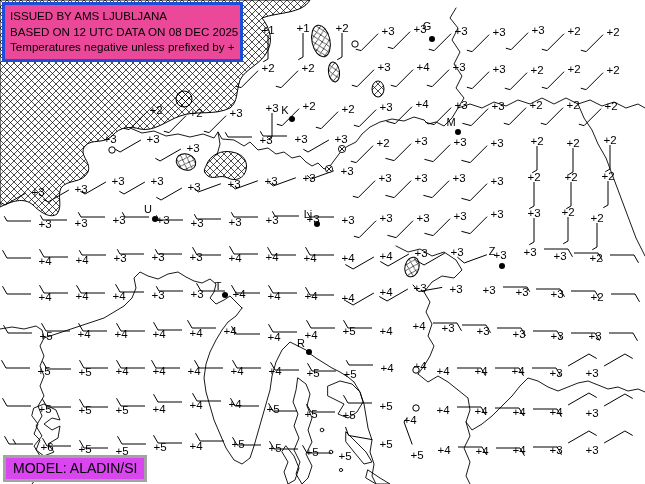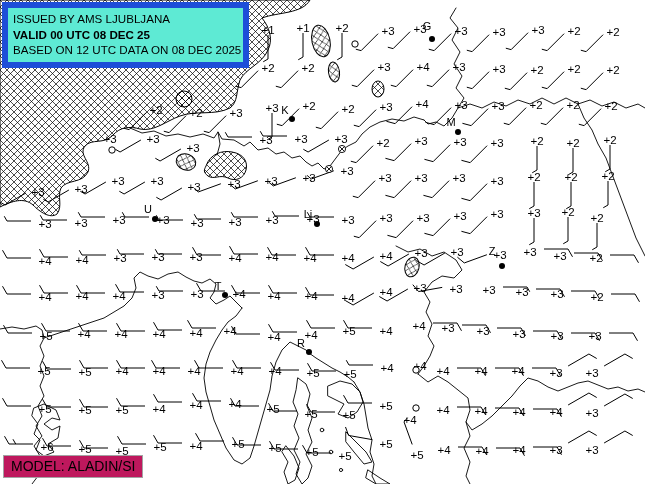--- a/index.html
+++ b/index.html
@@ -1,23 +1,23 @@
 <!DOCTYPE html>
 <html><head>
 <meta charset="utf-8">
 <style>
   html,body{margin:0;padding:0;background:#fff;}
   body{width:645px;height:484px;position:relative;overflow:hidden;
        font-family:"Liberation Sans",sans-serif;}
   #stage{position:absolute;left:0;top:0;width:645px;height:484px;}
   svg{position:absolute;left:0;top:0;}
-  .info-box{position:absolute;left:2px;top:2px;width:226px;background:#5eead4;
-            border:6px solid #1d4ed8;padding:3px 4px 4px 5px;z-index:5;}
+  .info-box{position:absolute;left:2px;top:2px;width:226px;background:#ec4899;
+            border:3px solid #1d4ed8;padding:3px 4px 4px 5px;z-index:5;}
   .info-box div{font-size:11.6px;line-height:15.6px;color:#000;white-space:nowrap;}
-  .model-box{position:absolute;left:3px;top:455px;background:#be185d;border:1px solid #a3a3a3;
+  .model-box{position:absolute;left:3px;top:455px;background:#d946ef;border:3px solid #a3a3a3;
              padding:2px 7px 3px 7px;font-size:14px;color:#000;z-index:5;white-space:nowrap;}
   .b{font-weight:bold;}
 </style>
 </head>
 <body>
 
 <div id="stage">
   <svg id="map" width="645" height="484" viewBox="0 0 645 484">
     <defs>
       <pattern id="xh" width="7" height="7" patternUnits="userSpaceOnUse">
@@ -990,18 +990,18 @@
         <g>
           <circle cx="329" cy="169" r="3.6" fill="#fff" stroke="#000000" stroke-width="0.9"></circle>
           <line x1="326.6" y1="166.6" x2="331.4" y2="171.4" stroke="#000000" stroke-width="0.9"></line>
           <line x1="326.6" y1="171.4" x2="331.4" y2="166.6" stroke="#000000" stroke-width="0.9"></line>
         </g>
       </g>
   </svg>
 
   <div class="info-box">
     <div>ISSUED BY AMS LJUBLJANA</div>
-    <div class="b">VALID 00 UTC 08 DEC 25</div>
     <div>BASED ON 12 UTC DATA ON 08 DEC 2025</div>
+    <div>Temperatures negative unless prefixed by +</div>
   </div>
 
   <div class="model-box">MODEL: ALADIN/SI</div>
 </div>
 
 </body></html>

